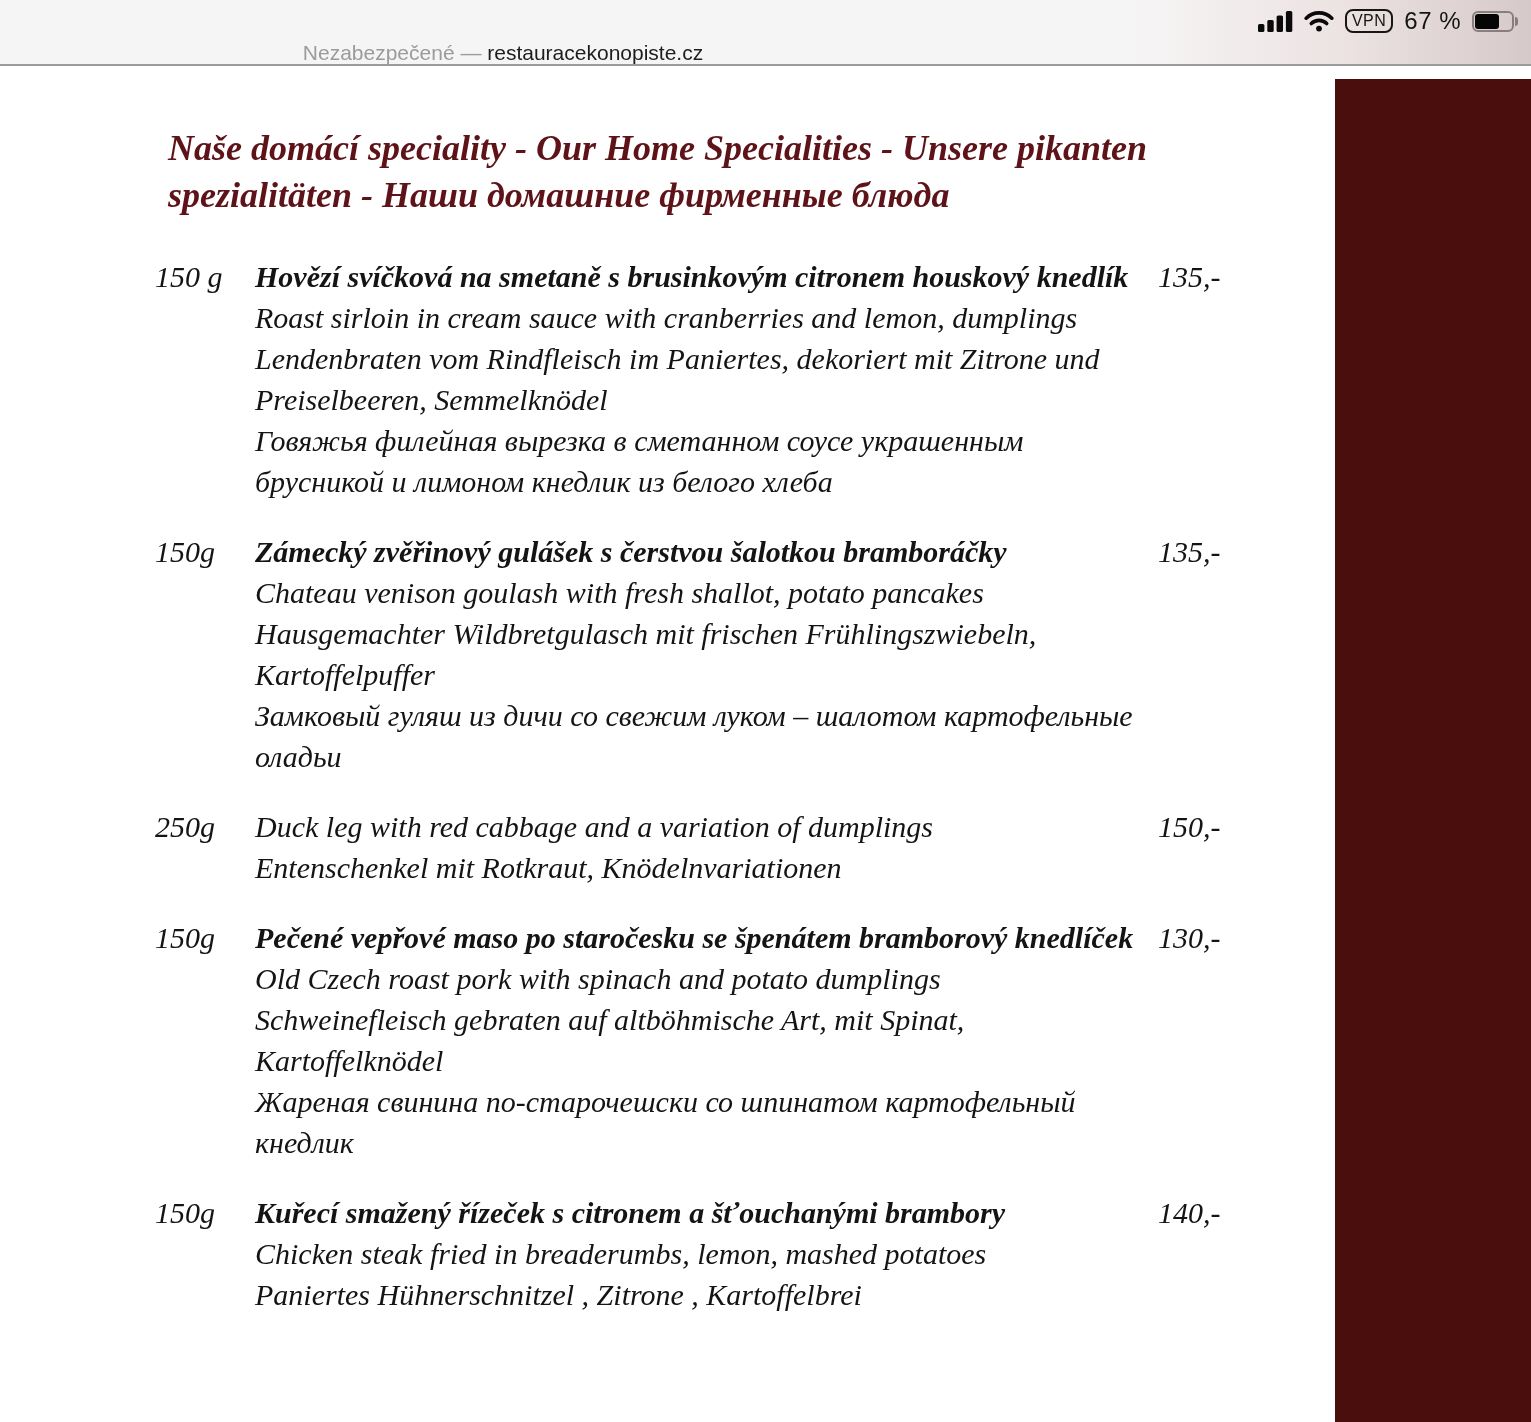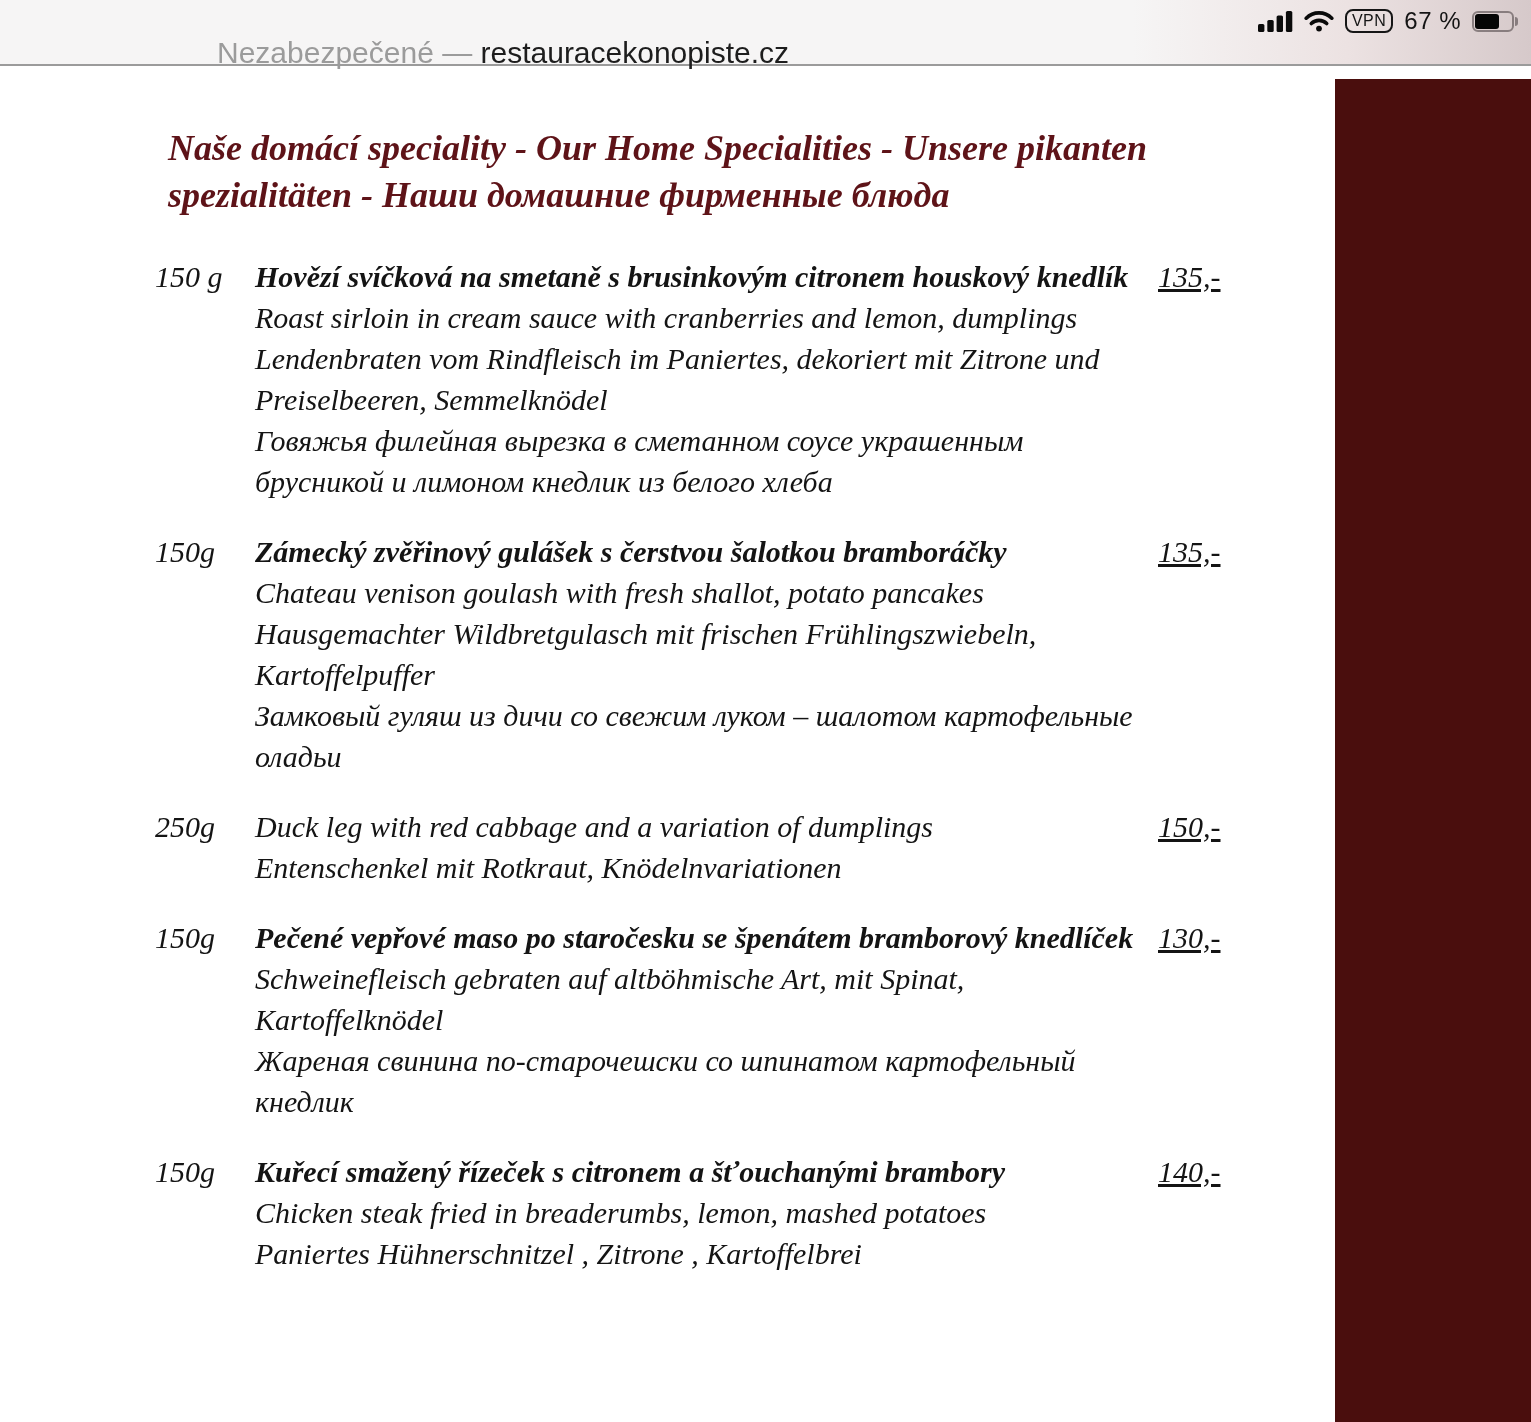--- a/index.html
+++ b/index.html
@@ -47,21 +47,21 @@
   .battery-nub {
     width: 3px; height: 9px;
     background: rgba(70,60,62,0.55);
     border-radius: 0 3px 3px 0;
     margin-left: 1px;
   }
   .url-text {
     position: absolute; top: 39px; left: 503px;
     transform: translateX(-50%);
     white-space: nowrap;
-    font-size: 30px; line-height: 28px;
+    font-size: 21px; line-height: 28px;
   }
   .url-security { color: #9b9b9b; }
   .url-domain { color: #1d1d1d; }
 
   
   .content {
     position: absolute; top: 79px; left: 0;
     width: 1531px; height: 1343px;
     background: #ffffff;
   }
@@ -86,21 +86,21 @@
     color: #5e1318;
     margin-bottom: 37px;
   }
   .menu-item {
     display: grid;
     grid-template-columns: 100px 903px 1fr;
     font-size: 30px; line-height: 41px;
     margin-bottom: 29px;
   }
   .dish-name { font-weight: bold; }
-  .item-price { white-space: nowrap; text-decoration: underline; }
+  .item-price { white-space: nowrap; }
 </style>
 </head>
 <body>
 
 <div class="topbar">
   <div class="status-icons">
     <svg class="signal-svg" width="35" height="21" viewBox="0 0 35 21" fill="#0a0a0a">
       <rect x="0" y="13" width="6.4" height="8" rx="1.6"></rect>
       <rect x="9.3" y="9" width="6.4" height="12" rx="1.6"></rect>
       <rect x="18.6" y="4.5" width="6.4" height="16.5" rx="1.6"></rect>
@@ -159,20 +159,21 @@
     <div class="desc">Duck leg with red cabbage and a variation of dumplings</div>
             <div class="desc">Entenschenkel mit Rotkraut, Knödelnvariationen</div>
           </div>
     <div class="item-price">150,-</div>
   </div>
 
   <div class="menu-item">
     <div class="item-weight">150g</div>
     <div class="item-body">
       <div class="dish-name">Pečené vepřové maso po staročesku se špenátem bramborový knedlíček</div>
+    <div class="desc">Old Czech roast pork with spinach and potato dumplings</div>
             <div class="desc">Schweinefleisch gebraten auf altböhmische Art, mit Spinat, Kartoffelknödel</div>
             <div class="desc">Жареная свинина по-старочешски со шпинатом картофельный кнедлик</div>
           </div>
     <div class="item-price">130,-</div>
   </div>
 
   <div class="menu-item">
     <div class="item-weight">150g</div>
     <div class="item-body">
       <div class="dish-name">Kuřecí smažený řízeček s citronem a šťouchanými brambory</div>

